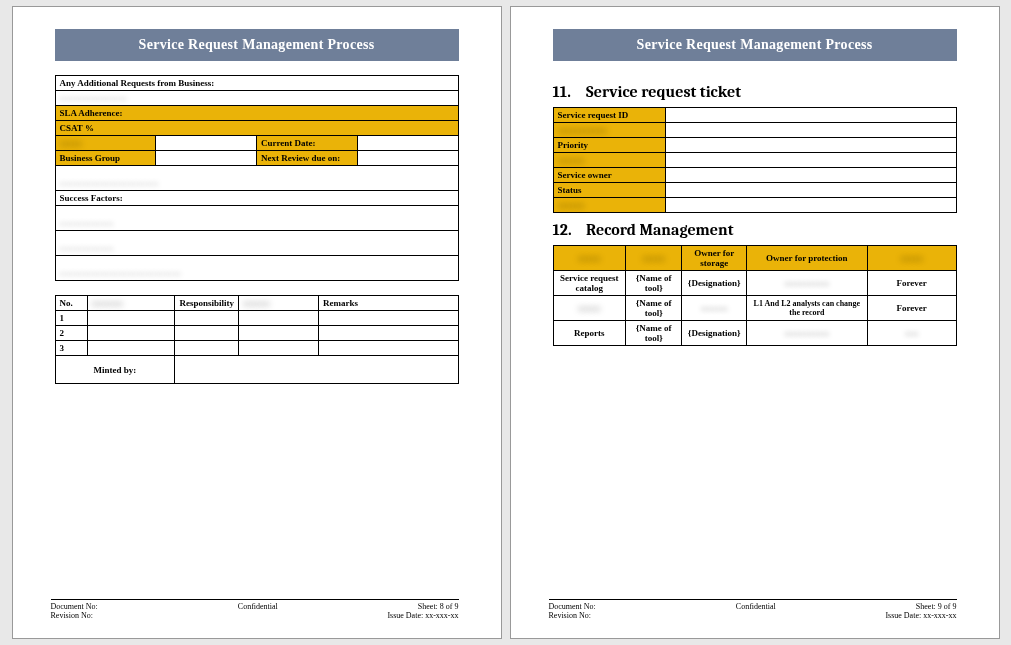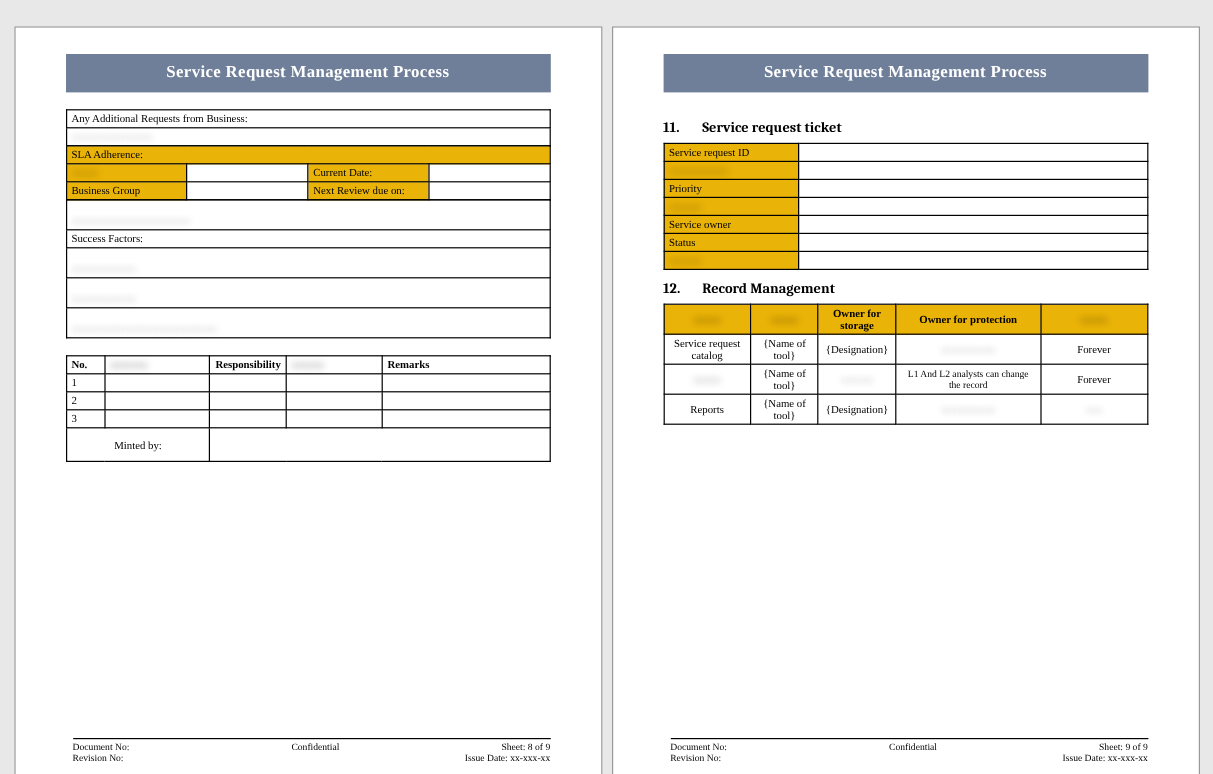--- a/index.html
+++ b/index.html
@@ -10,21 +10,21 @@
     font-size: 10px;
     color: #000;
   }
   .viewport {
     width: 1011px;
     height: 645px;
     background: #e8e8e8;
     display: flex;
     justify-content: center;
     align-items: flex-start;
-    padding: 22px 0;
+    padding: 6px 0;
     gap: 8px;
   }
   .page {
     background: #fff;
     width: 490px;
     height: 633px;
     border: 1px solid #999;
     position: relative;
     padding: 22px 42px 22px 42px;
     display: flex;
@@ -37,55 +37,55 @@
     font-weight: bold;
     font-family: Georgia, serif;
     font-size: 14px;
     padding: 8px 0;
     margin-bottom: 14px;
     letter-spacing: 0.3px;
   }
   .section-h {
     font-family: Cambria, Georgia, serif;
     font-weight: bold;
-    font-size: 12px;
+    font-size: 16px;
     margin: 8px 0 6px 0;
   }
   .section-h .num { display:inline-block; width: 30px; }
   table.grid {
     border-collapse: collapse;
     width: 100%;
   }
   table.grid td, table.grid th {
     border: 1px solid #000;
     padding: 2px 4px;
     font-size: 9px;
     font-family: Georgia, serif;
     text-align: left;
     vertical-align: top;
     height: 14px;
   }
-  .bold { font-weight: normal; }
+  .bold { font-weight: bold; }
   .shade { background: #eab308; }
   .blur {
     color: transparent;
     text-shadow: 0 0 6px rgba(0,0,0,0.4);
     user-select: none;
   }
   .blur-light {
     color: transparent;
     text-shadow: 0 0 5px rgba(0,0,0,0.25);
   }
   .center { text-align: center !important; }
-  .mid { vertical-align: middle !important; }
+  .mid { vertical-align: middle !important; font-weight: bold; }
   .tall { height: 30px; }
   .taller { height: 40px; }
   .footer {
     position: absolute;
-    left: 48px;
+    left: 38px;
     right: 42px;
     bottom: 18px;
     border-top: 1px solid #000;
     font-size: 8px;
     padding-top: 2px;
   }
   .footer-row { display: flex; justify-content: space-between; }
   .footer-col { white-space: nowrap; }
   .spacer { height: 14px; }
   .action-header td {
@@ -115,20 +115,23 @@
       <tr>
             <td class="tall"><span class="blur-light">xxxxxxxxxxxxxxx</span></td>
           </tr>
     </tbody>
       </table>
 
     <table class="grid" style="margin-top:-1px">
       <tbody>
           <tr>
             <td colspan="4" class="bold shade">SLA Adherence:</td>
+          </tr>
+      <tr>
+            <td colspan="4" class="bold shade">CSAT %</td>
           </tr>
       <tr>
         <td class="bold shade" style="width:25%"><span class="blur">xxxxx</span></td>
         <td style="width:25%"></td>
         <td class="bold shade" style="width:25%">Current Date:</td>
         <td style="width:25%"></td>
       </tr>
       <tr>
         <td class="bold shade">Business Group</td>
         <td></td>

